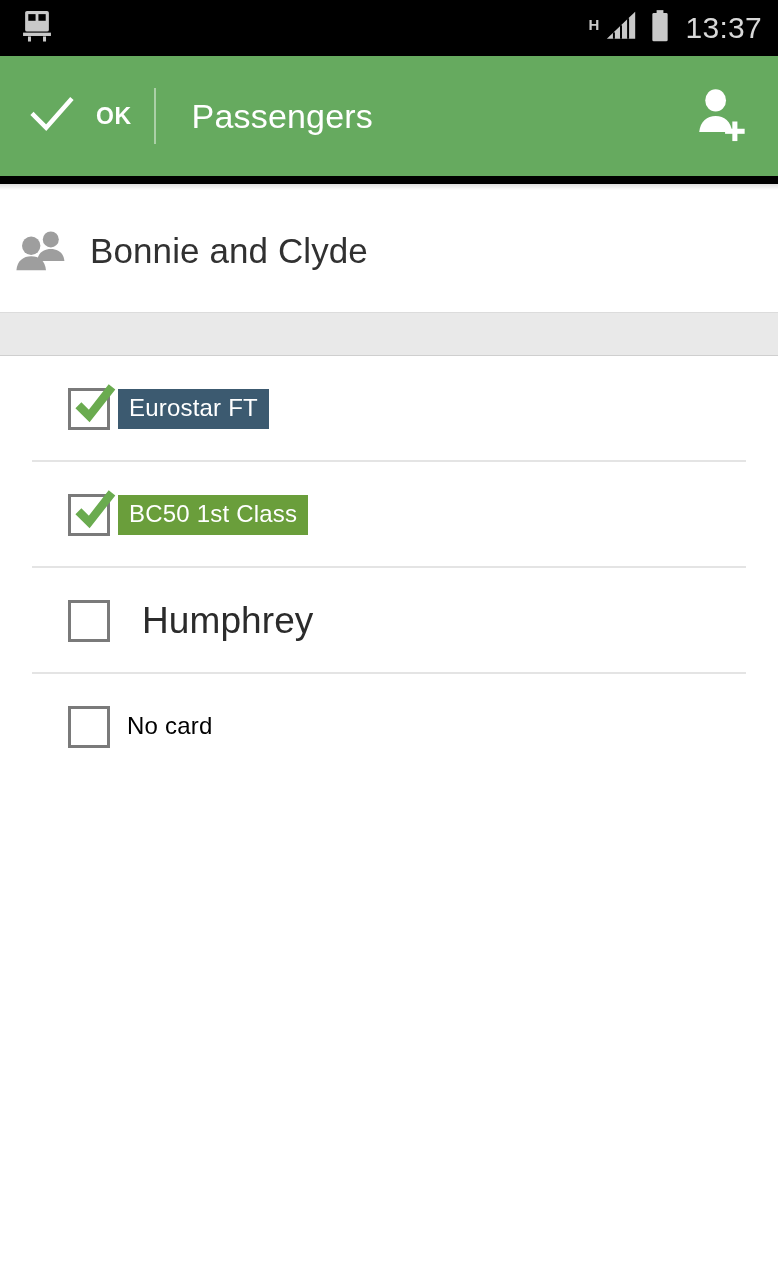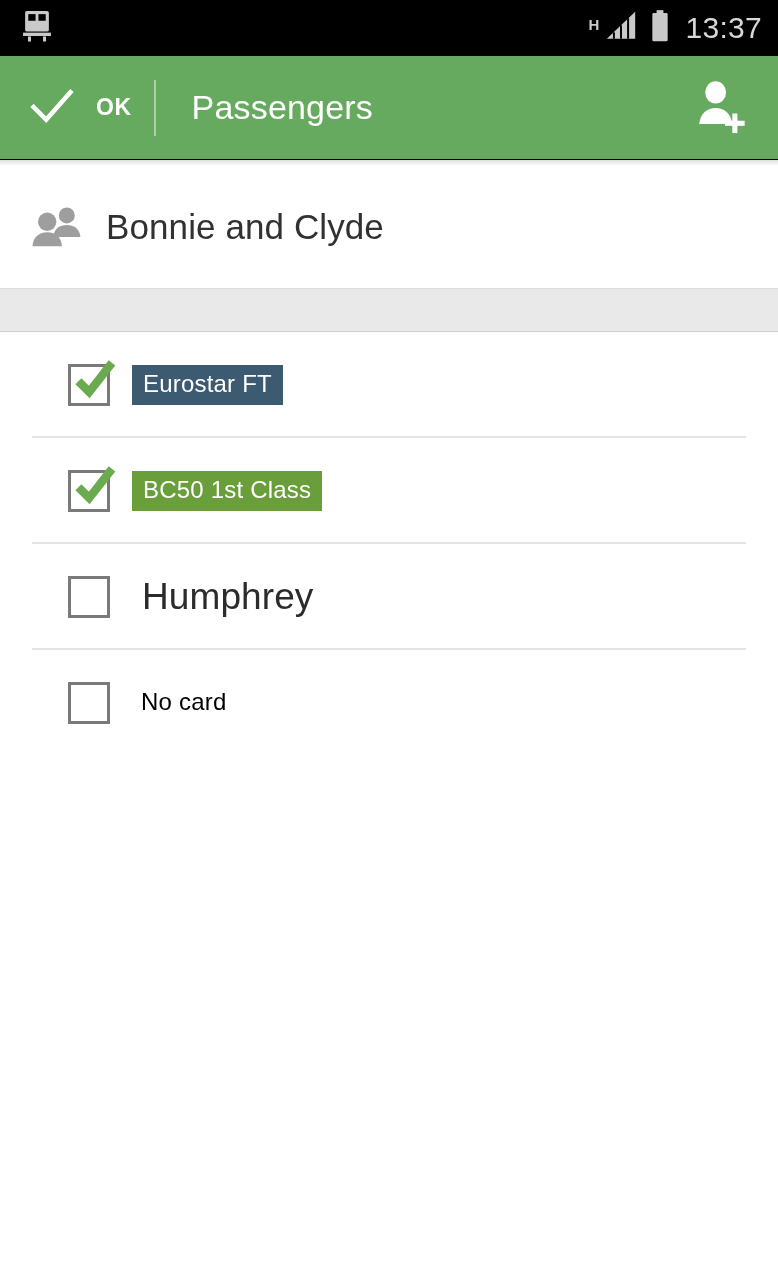--- a/index.html
+++ b/index.html
@@ -29,23 +29,23 @@
     color:#c9c9c9; font-size:15px; font-weight:700;
     line-height:1; align-self:flex-start; margin-top:8px; margin-right:-4px;
   }
   .status-time{
     color:#d8d8d8; font-size:30px; font-weight:400;
     letter-spacing:0.3px; line-height:1; margin-left:3px;
   }
 
   
   .action-bar{
-    height:104px; width:100%;
+    height:128px; width:100%;
     background:#66aa5f;
-    border-bottom:1px solid #000000;
+    border-bottom:8px solid #000000;
     display:flex; align-items:center;
     padding:0 22px 0 26px;
     position:relative;
   }
   .ab-up{
     display:flex; align-items:center; gap:18px;
     height:100%; padding-right:22px;
     cursor:pointer;
   }
   .ab-ok-label{
@@ -66,21 +66,21 @@
   .ab-shadow{
     height:6px; width:100%;
     background:linear-gradient(to bottom, rgba(0,0,0,0.13), rgba(0,0,0,0));
   }
 
   
   .group-header{
     height:122px; width:100%;
     background:#ffffff;
     display:flex; align-items:center;
-    padding-left:30px;
+    padding-left:14px;
     cursor:pointer;
   }
   .group-icon{ width:62px; display:flex; align-items:center; }
   .group-name{
     font-size:35px; color:#313131; font-weight:400;
     margin-left:14px; letter-spacing:0.1px;
   }
 
   
   .section-band{
@@ -114,21 +114,21 @@
   }
   .cb-tick{
     position:absolute; left:2px; top:-8px;
     width:48px; height:48px;
   }
   .row-name{
     font-size:37px; color:#2b2b2b; font-weight:400;
     margin-left:32px; letter-spacing:0.1px; white-space:nowrap;
   }
   .badge{
-    margin-left:22px;
+    margin-left:8px;
     font-size:24px; color:#ffffff;
     padding:7px 11px 9px 11px;
     line-height:1; white-space:nowrap;
     letter-spacing:0.2px;
   }
   .badge.plain{
     background:transparent !important;
     color:#000000; padding-left:9px;
   }
   .list-filler{ flex:1 1 auto; background:#ffffff; }

